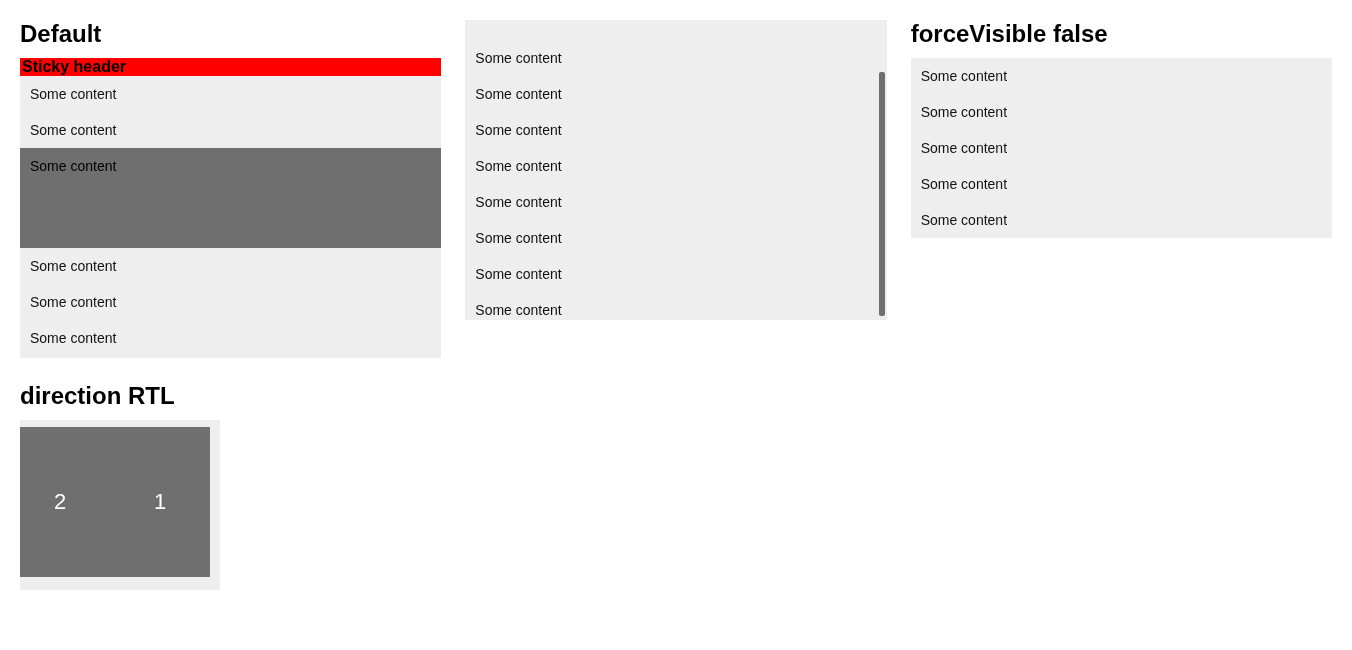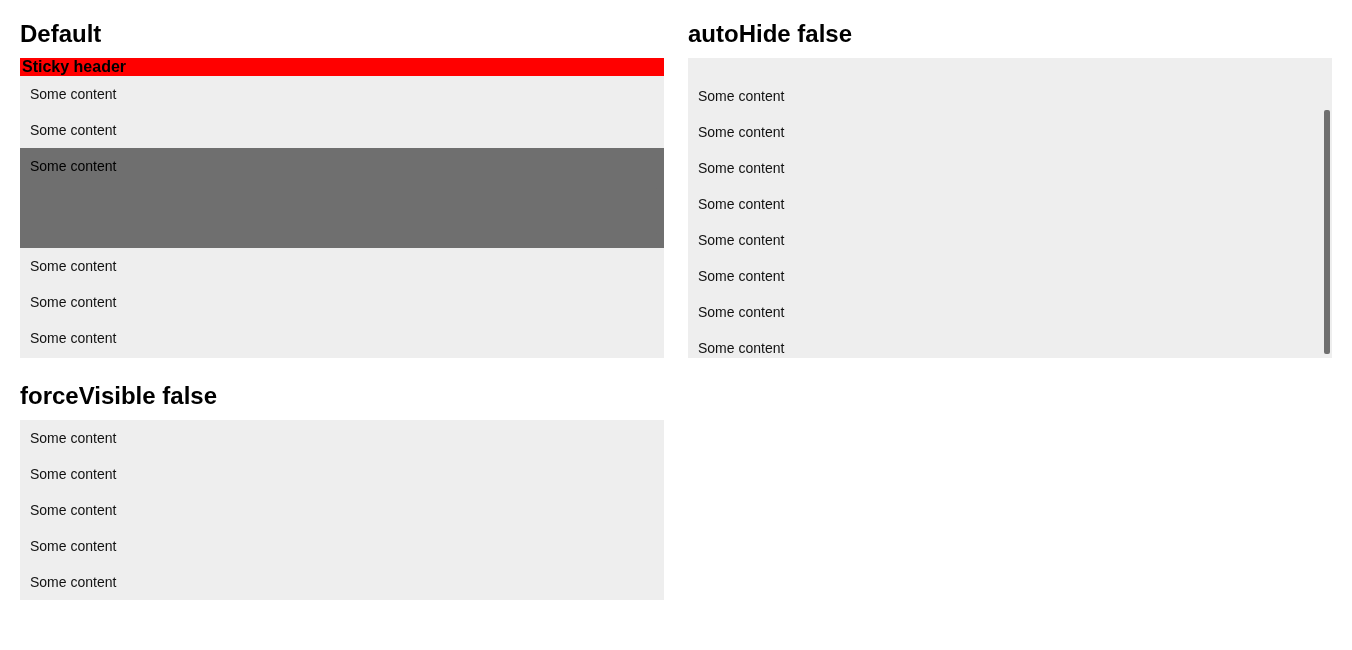--- a/index.html
+++ b/index.html
@@ -5,21 +5,21 @@
     * { box-sizing: border-box; margin: 0; padding: 0; }
     body {
       font-family: Arial, Helvetica, sans-serif;
       width: 1352px;
       height: 650px;
       padding: 20px;
       background: #fff;
     }
     .grid {
       display: grid;
-      grid-template-columns: 1fr 1fr;
+      grid-template-columns: 1fr 1fr 1fr;
       grid-template-rows: auto auto;
       column-gap: 40px;
       row-gap: 60px;
       gap: 24px;
     }
     .section-title {
       font-size: 24px;
       font-weight: bold;
       margin-bottom: 10px;
       color: #000;
@@ -114,21 +114,20 @@
         <span>Some content</span>
       </div>
       <div class="content-item">Some content</div>
       <div class="content-item">Some content</div>
       <div class="content-item">Some content</div>
       <div class="scrollbar-thumb thumb-default"></div>
     </div>
   </div>
 
   <div>
-    <h2 class="section-title">autoHide false</h2>
     <div class="scroll-container">
       <div style="height:20px"></div>
       <div class="content-item">Some content</div>
       <div class="content-item">Some content</div>
       <div class="content-item">Some content</div>
       <div class="content-item">Some content</div>
       <div class="content-item">Some content</div>
       <div class="content-item">Some content</div>
       <div class="content-item">Some content</div>
       <div class="content-item">Some content</div>
@@ -140,14 +139,23 @@
     <h2 class="section-title">forceVisible false</h2>
     <div class="scroll-container short">
       <div class="content-item">Some content</div>
       <div class="content-item">Some content</div>
       <div class="content-item">Some content</div>
       <div class="content-item">Some content</div>
       <div class="content-item">Some content</div>
     </div>
   </div>
 
+  <div>
+    <h2 class="section-title">direction RTL</h2>
+    <div class="rtl-container">
+      <div class="rtl-inner">
+        <div class="rtl-cell">1</div>
+        <div class="rtl-cell">2</div>
+      </div>
+    </div>
+  </div>
 
 </div>
 
 </body></html>

